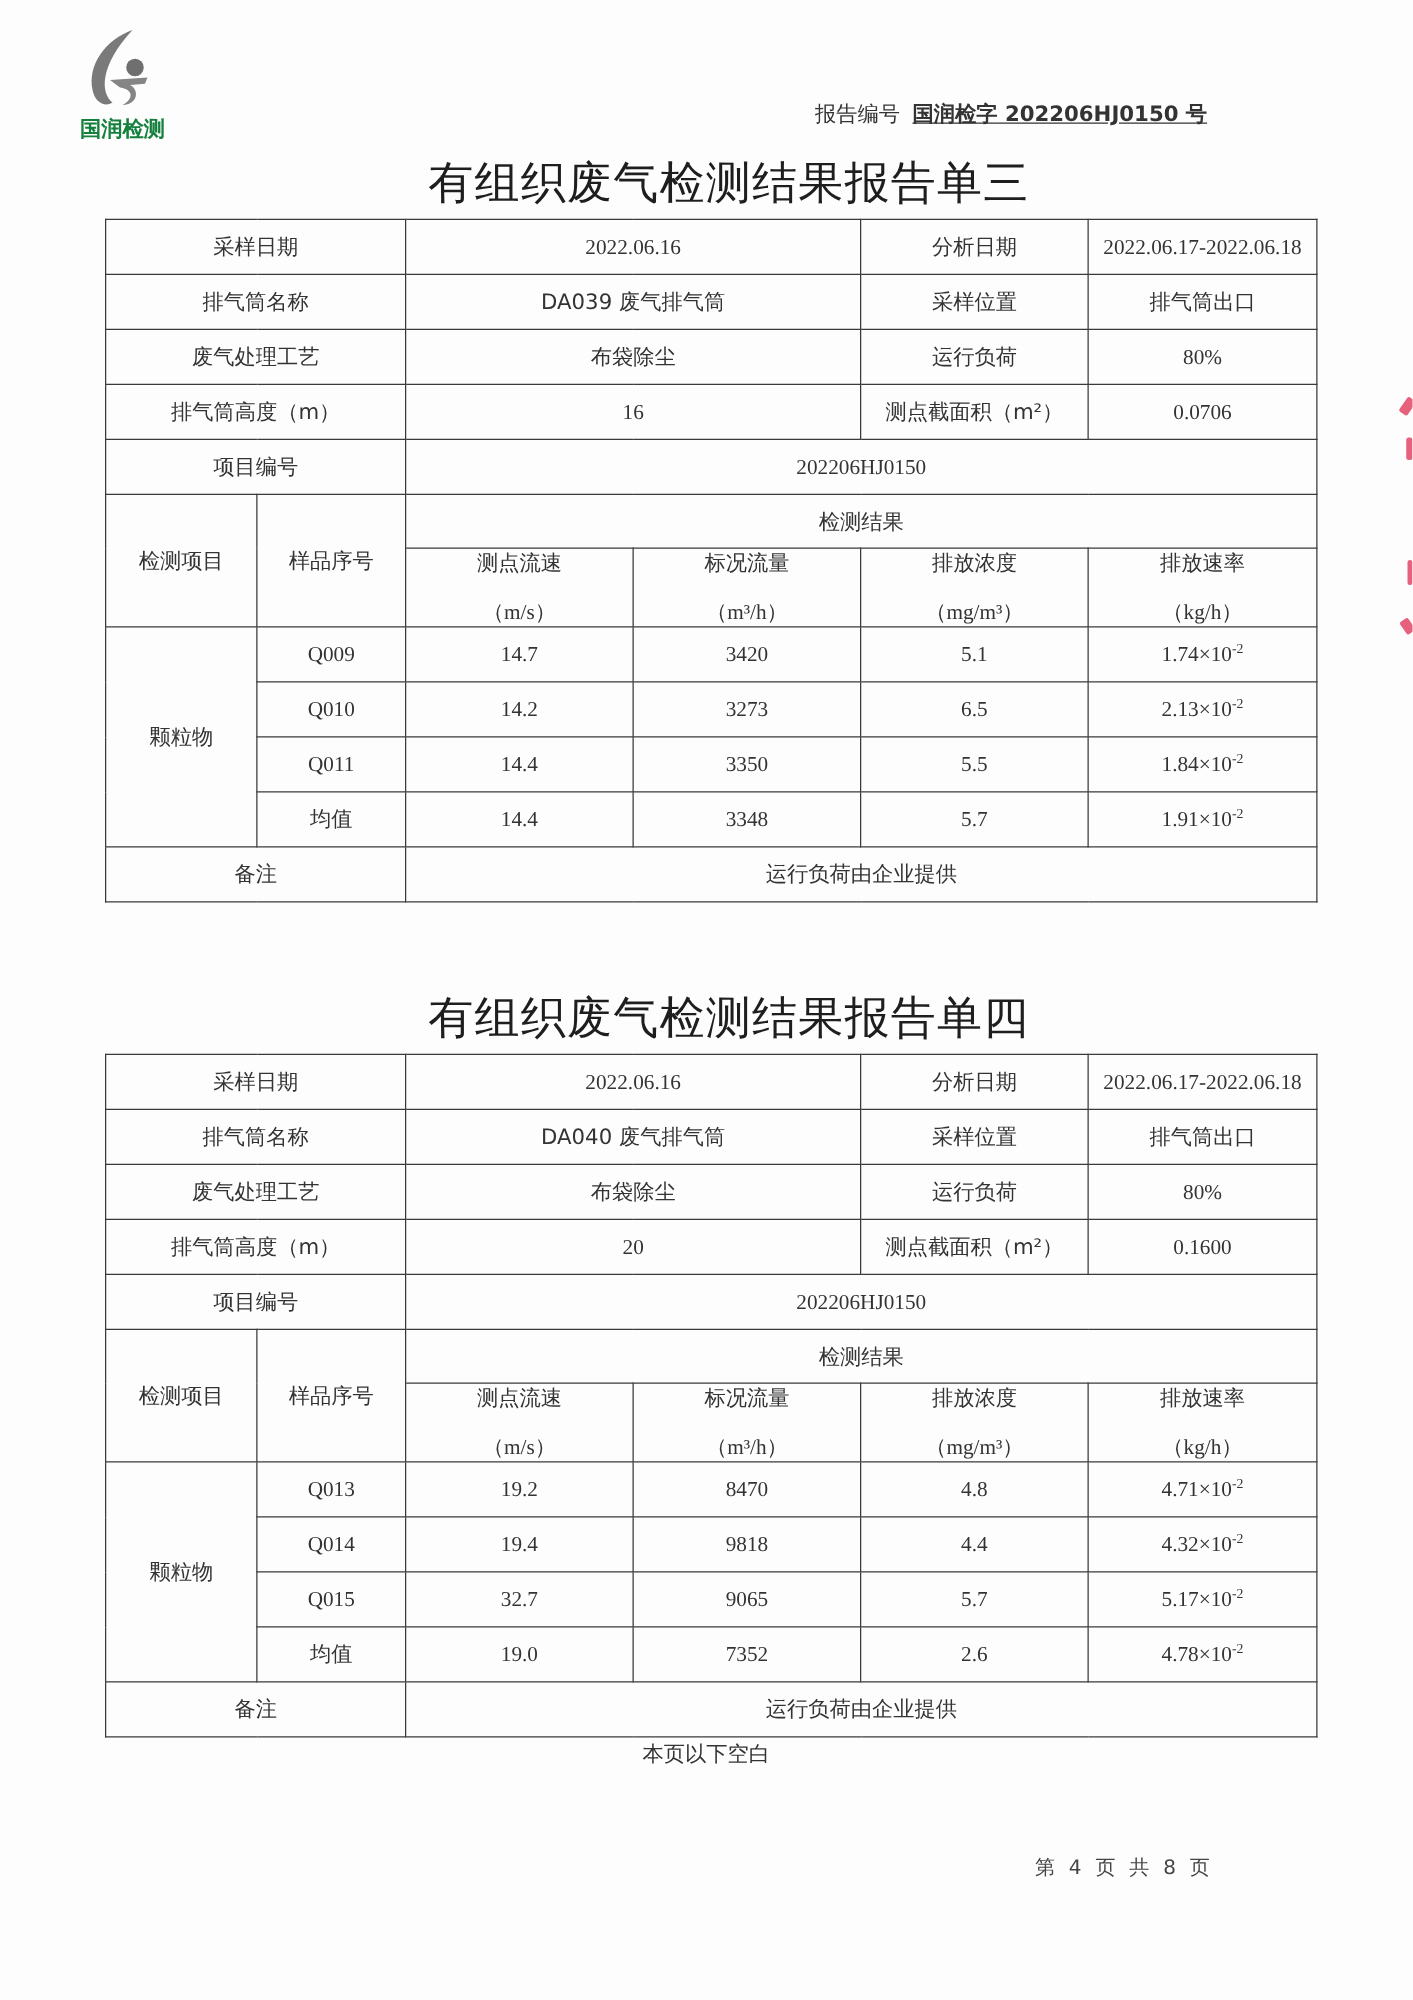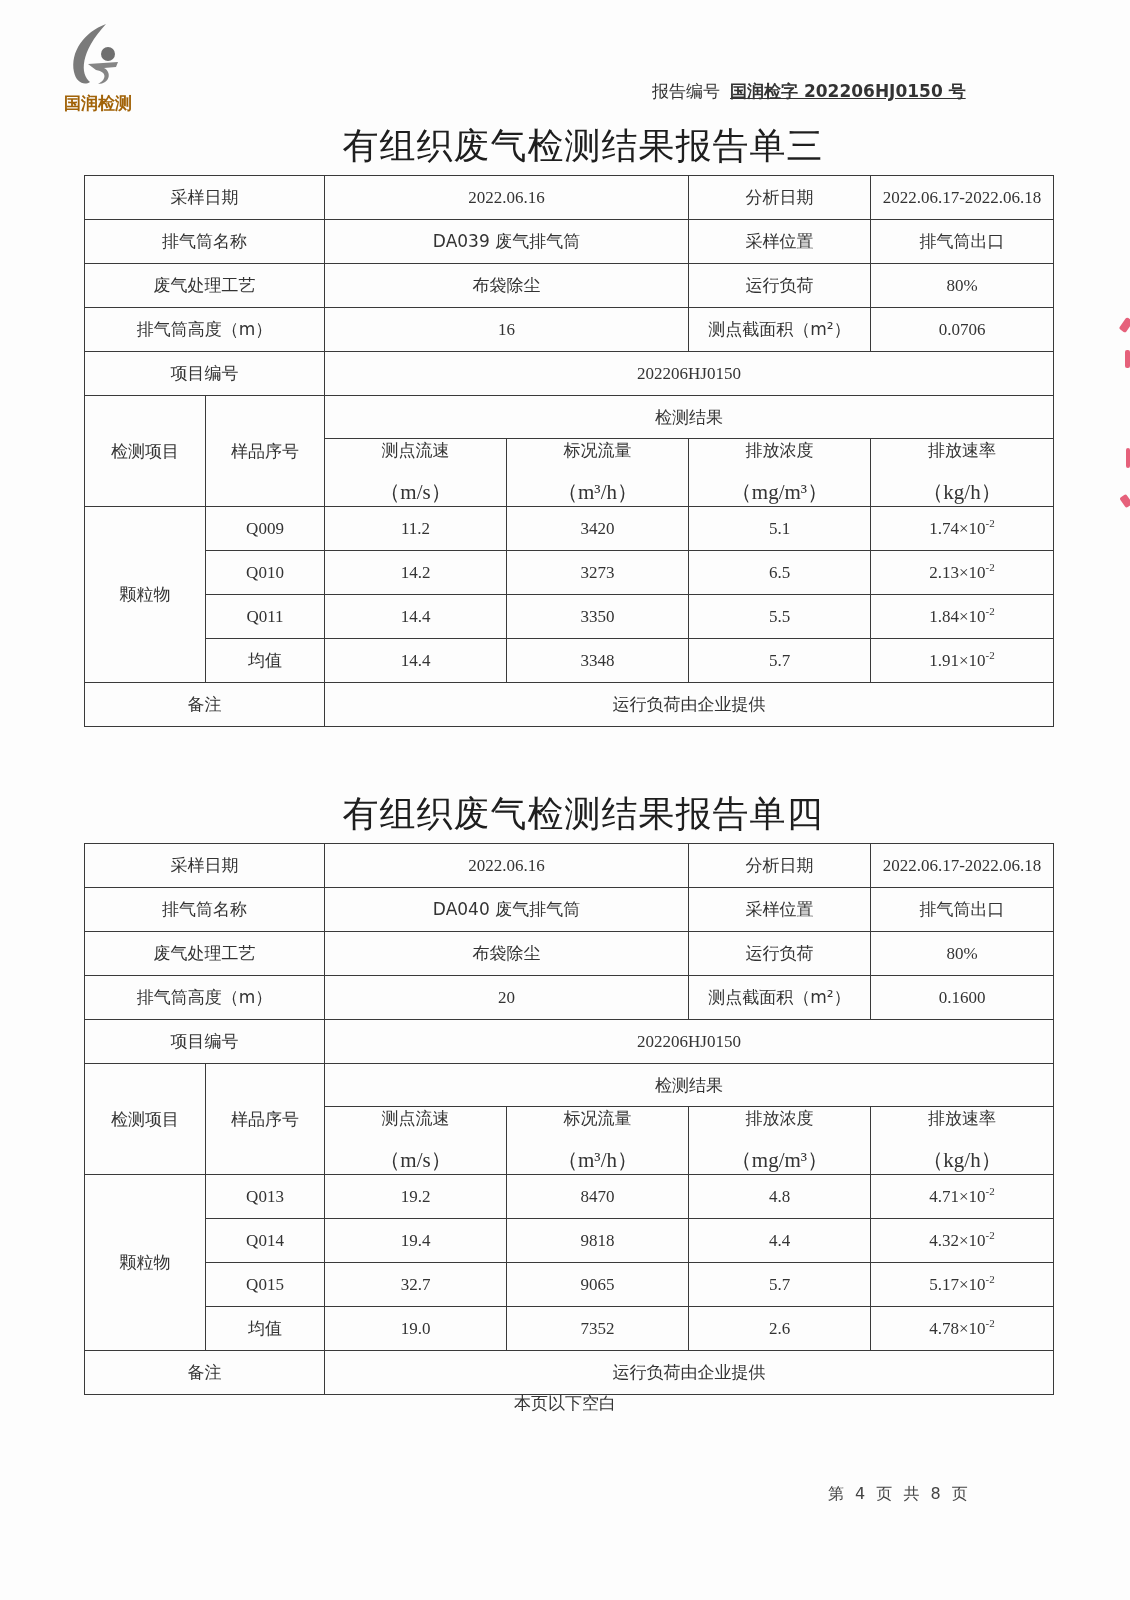--- a/index.html
+++ b/index.html
@@ -4,33 +4,33 @@
 <style>
   html, body { margin:0; padding:0; }
   body {
     width:1130px; height:1600px; position:relative; overflow:hidden;
     background:#fdfdfd; color:#2a2a2a;
     font-family:"DejaVu Serif","Liberation Serif",serif;
   }
   .logo { position:absolute; left:52px; top:22px; width:92px; height:100px; }
   .logo svg { position:absolute; left:14px; top:0; }
   .logo-text { position:absolute; left:0; top:70px; width:92px; text-align:center;
-    font-family:"DejaVu Sans","Liberation Sans",sans-serif; font-weight:bold; font-size:17px; color:#a16207; letter-spacing:0px; }
+    font-family:"DejaVu Sans","Liberation Sans",sans-serif; font-weight:bold; font-size:17px; color:#15803d; letter-spacing:0px; }
   .report-no { position:absolute; left:652px; top:80px; font-size:17px; color:#333;
     font-family:"DejaVu Sans","Liberation Sans",sans-serif; }
   .report-no .val { text-decoration:underline; margin-left:10px;font-weight:bold; }
   .title { position:absolute; left:0; width:1130px; text-align:center;
     font-family:"DejaVu Sans","Liberation Sans",sans-serif; font-size:36px; color:#1e1e1e; letter-spacing:1px;margin-left:18px; }
   table.rep { position:absolute; left:84px; width:969px; border-collapse:collapse; table-layout:fixed; }
   table.rep td { border:1.5px solid #3a3a3a; text-align:center; vertical-align:middle;
     font-size:17px; color:#333; padding:0; }
   td.cjk { font-family:"DejaVu Sans","Liberation Sans",sans-serif; font-size:17px; }
   .num { font-family:"Liberation Serif","DejaVu Serif",serif; font-size:18px; }
   sup { font-size:11px; vertical-align:7px; line-height:0; }
-  .unit { display:block; font-family:"Liberation Serif","DejaVu Serif",serif; font-size:21px; margin-top:16px; }
+  .unit { display:block; font-family:"Liberation Serif","DejaVu Serif",serif; font-size:17px; margin-top:16px; }
   .blank-note { position:absolute; left:0; width:1130px; text-align:center; top:1392px;
     font-family:"DejaVu Sans","Liberation Sans",sans-serif; font-size:17px; color:#333; }
   .page-no { position:absolute; left:828px; top:1484px; font-family:"DejaVu Sans","Liberation Sans",sans-serif;
     font-size:16px; color:#444; word-spacing:6px; }
   .stamp { position:absolute; right:0; width:8px; background:#e03a5a; border-radius:2px; opacity:.8; }
 </style>
 </head>
 <body>
 
 <div class="logo">
@@ -93,21 +93,21 @@
   </tr>
   <tr style="height:60px">
     <td class="cjk"><span>测点流速</span><span class="unit">（m/s）</span></td>
     <td class="cjk"><span>标况流量</span><span class="unit">（m³/h）</span></td>
     <td class="cjk"><span>排放浓度</span><span class="unit">（mg/m³）</span></td>
     <td class="cjk"><span>排放速率</span><span class="unit">（kg/h）</span></td>
   </tr>
   <tr style="height:44px">
     <td class="cjk" rowspan="4">颗粒物</td>
     <td class="num">Q009</td>
-    <td class="num">11.2</td>
+    <td class="num">14.7</td>
     <td class="num">3420</td>
     <td class="num">5.1</td>
     <td class="num"><span>1.74×10</span><sup>-2</sup></td>
   </tr>
   <tr style="height:44px">
     <td class="num">Q010</td>
     <td class="num">14.2</td>
     <td class="num">3273</td>
     <td class="num">6.5</td>
     <td class="num"><span>2.13×10</span><sup>-2</sup></td>

